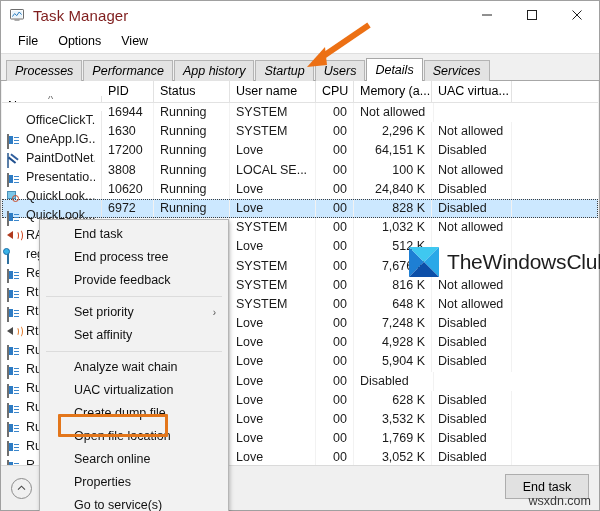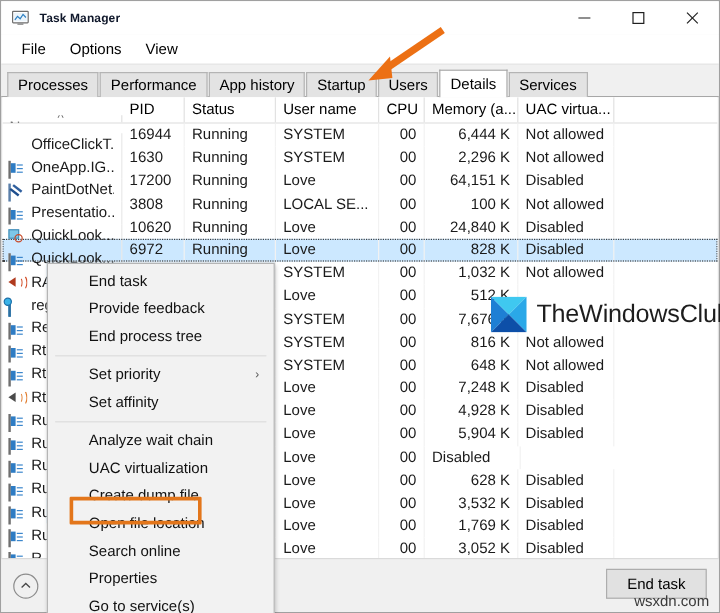--- a/index.html
+++ b/index.html
@@ -37,24 +37,23 @@
   }
   .tb-icon {
     width: 16px;
     height: 16px;
     margin-left: 8px;
     margin-right: 8px;
     flex: none;
     position: relative;
   }
   .tb-title {
-    font-size: 10px;
-    color: #0f172a;
+    font-size: 15px;
+    color: #7f1d1d;
     letter-spacing: .1px;
-    font-weight: bold;
   }
   .tb-buttons {
     position: absolute;
     right: 0;
     top: 0;
     height: 28px;
     display: flex;
   }
   .tb-btn {
     width: 45px;
@@ -101,20 +100,21 @@
     padding: 0 8px;
     font-size: 12.5px;
     background: #e3e3e3;
     border: 1px solid #b4b4b4;
     border-bottom: none;
     margin-right: 1px;
     color: #000;
     box-sizing: border-box;
     position: relative;
     top: 1px;
+    font-style: italic;
   }
   .tab.active {
     background: #ffffff;
     height: 23px;
     line-height: 22px;
     border-color: #a7a7a7;
     top: 1px;
     z-index: 3;
   }
 
@@ -490,21 +490,20 @@
     <div class="rows" id="rows">
         <div class="row">
           <div class="cell c-name name">
             <span class="ricon"><span class="ic-office"></span></span>
             <span class="lbl">OfficeClickT...</span>
           </div>
           <div class="cell c-pid">16944</div>
           <div class="cell c-status">Running</div>
           <div class="cell c-user">SYSTEM</div>
           <div class="cell c-cpu num">00</div>
-          <div class="cell c-mem num">6,444 K</div>
           <div class="cell c-uac">Not allowed</div>
         </div>
         <div class="row">
           <div class="cell c-name name">
             <span class="ricon"><span class="ic-box"></span></span>
             <span class="lbl">OneApp.IG...</span>
           </div>
           <div class="cell c-pid">1630</div>
           <div class="cell c-status">Running</div>
           <div class="cell c-user">SYSTEM</div>
@@ -727,22 +726,22 @@
       </div>
     </div>
     <div class="endtask">End task</div>
   </div>
 
   <div class="selband b1"></div>
   <div class="selband b2"></div>
 
   <div class="ctxmenu" id="ctxmenu">
       <div class="ctxitem"><span>End task</span></div>
+      <div class="ctxitem"><span>End process tree</span></div>
       <div class="ctxitem"><span>Provide feedback</span></div>
-      <div class="ctxitem"><span>End process tree</span></div>
       <div class="ctxsep"></div>
       <div class="ctxitem"><span>Set priority</span><span class="arrow">›</span></div>
       <div class="ctxitem"><span>Set affinity</span></div>
       <div class="ctxsep"></div>
       <div class="ctxitem"><span>Analyze wait chain</span></div>
       <div class="ctxitem"><span>UAC virtualization</span></div>
       <div class="ctxitem"><span>Create dump file</span></div>
       <div class="ctxitem highlight"><span>Open file location</span></div>
       <div class="ctxitem"><span>Search online</span></div>
       <div class="ctxitem"><span>Properties</span></div>

